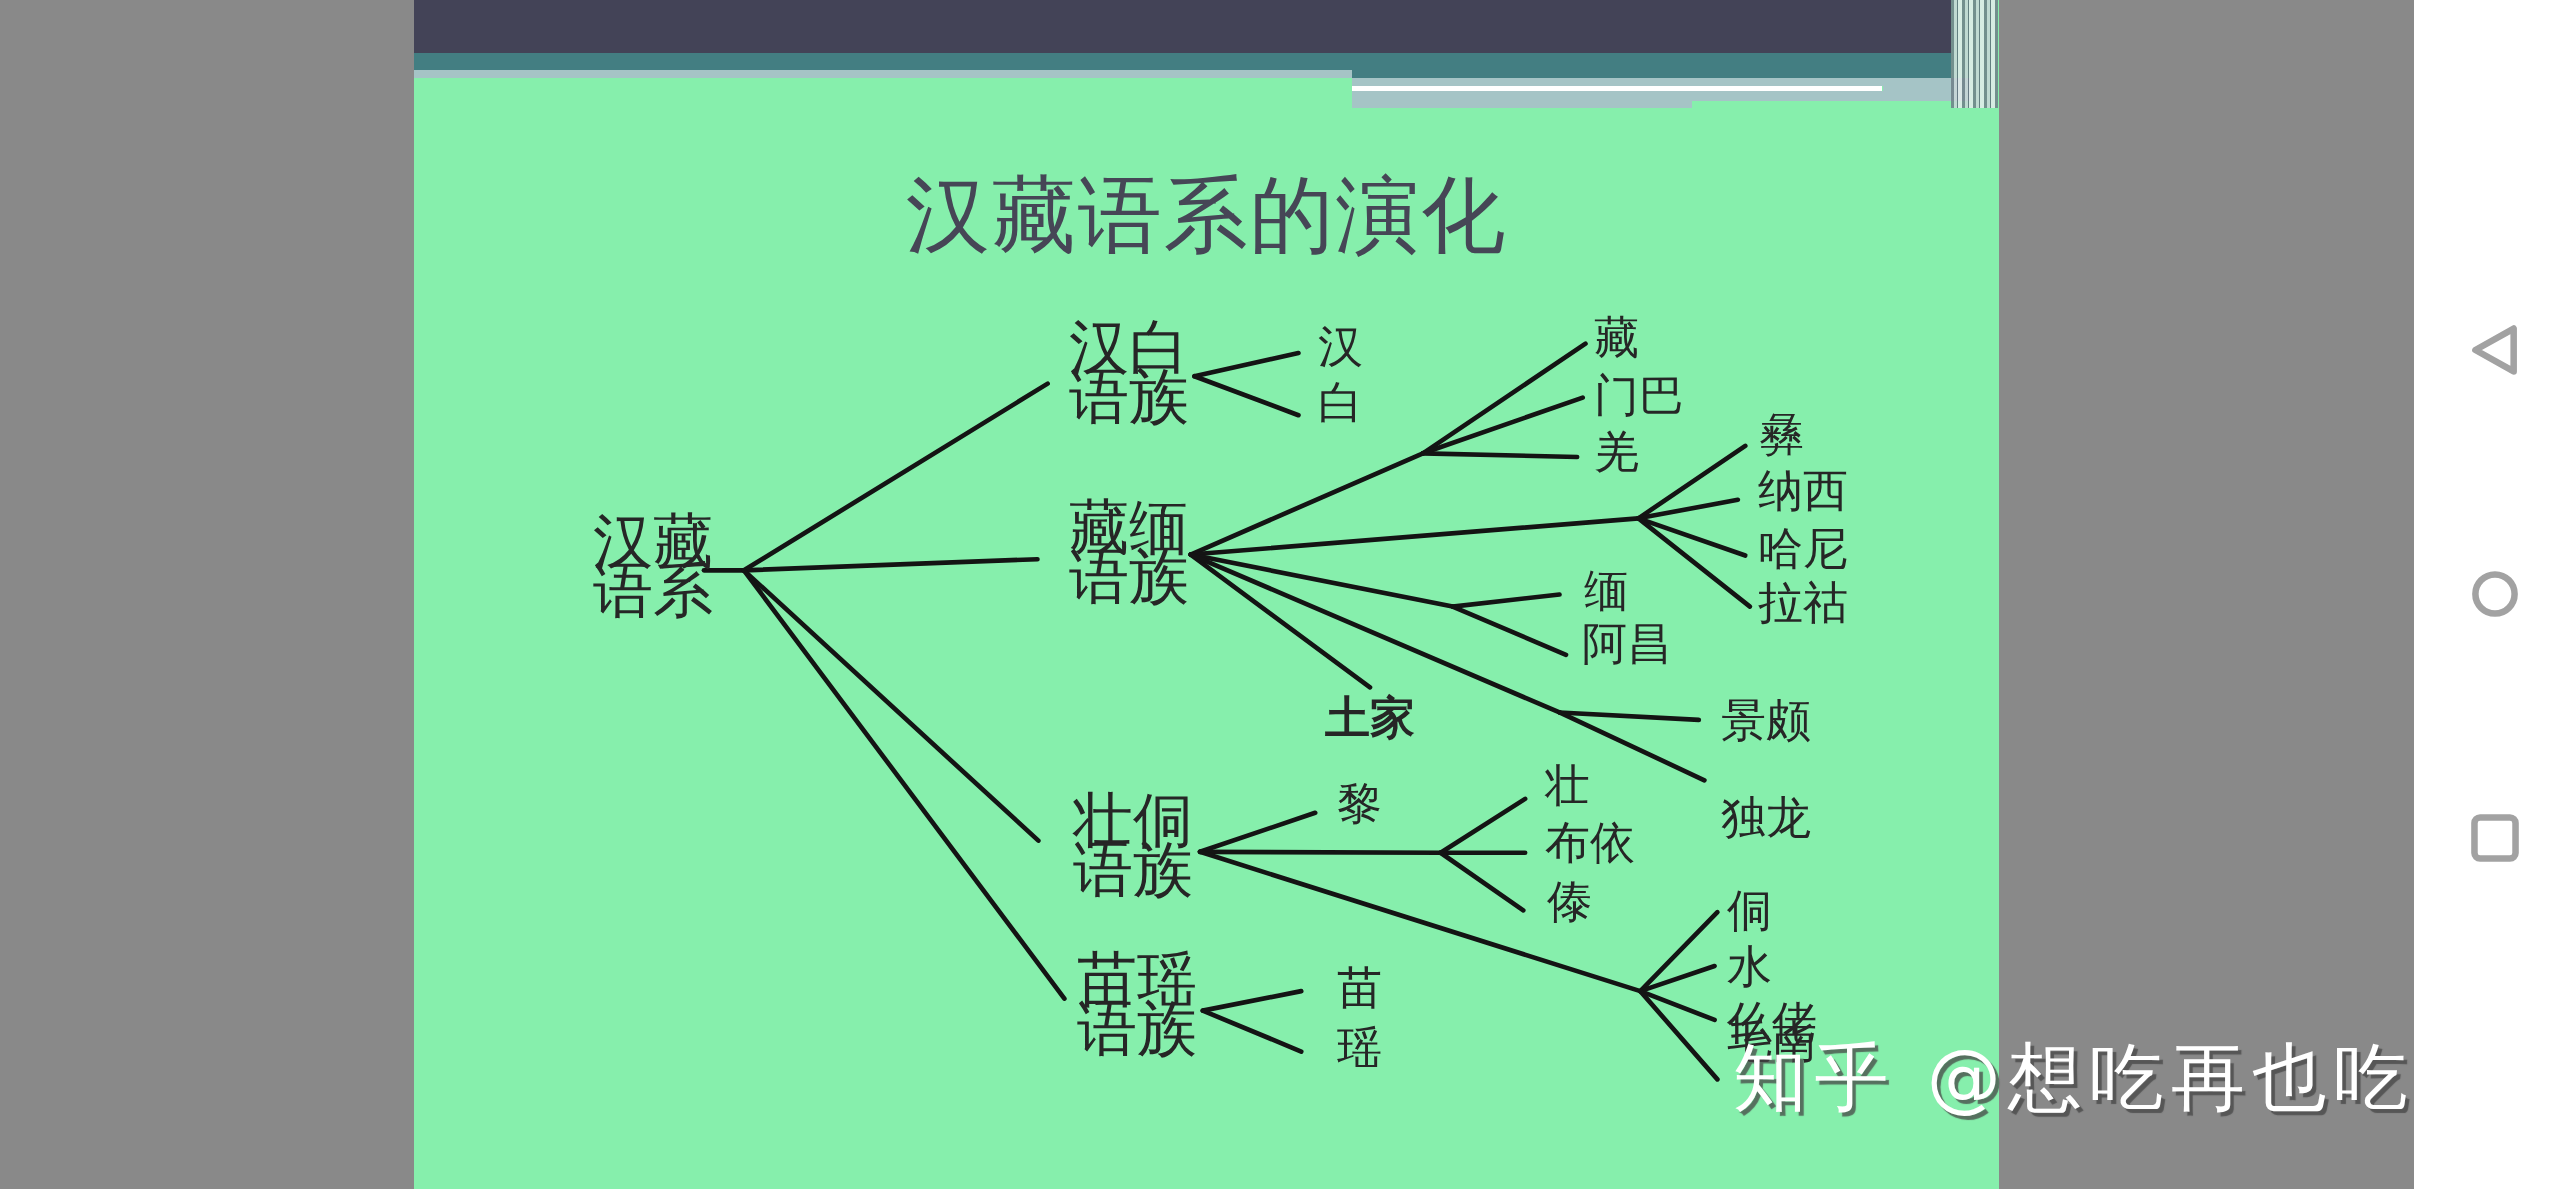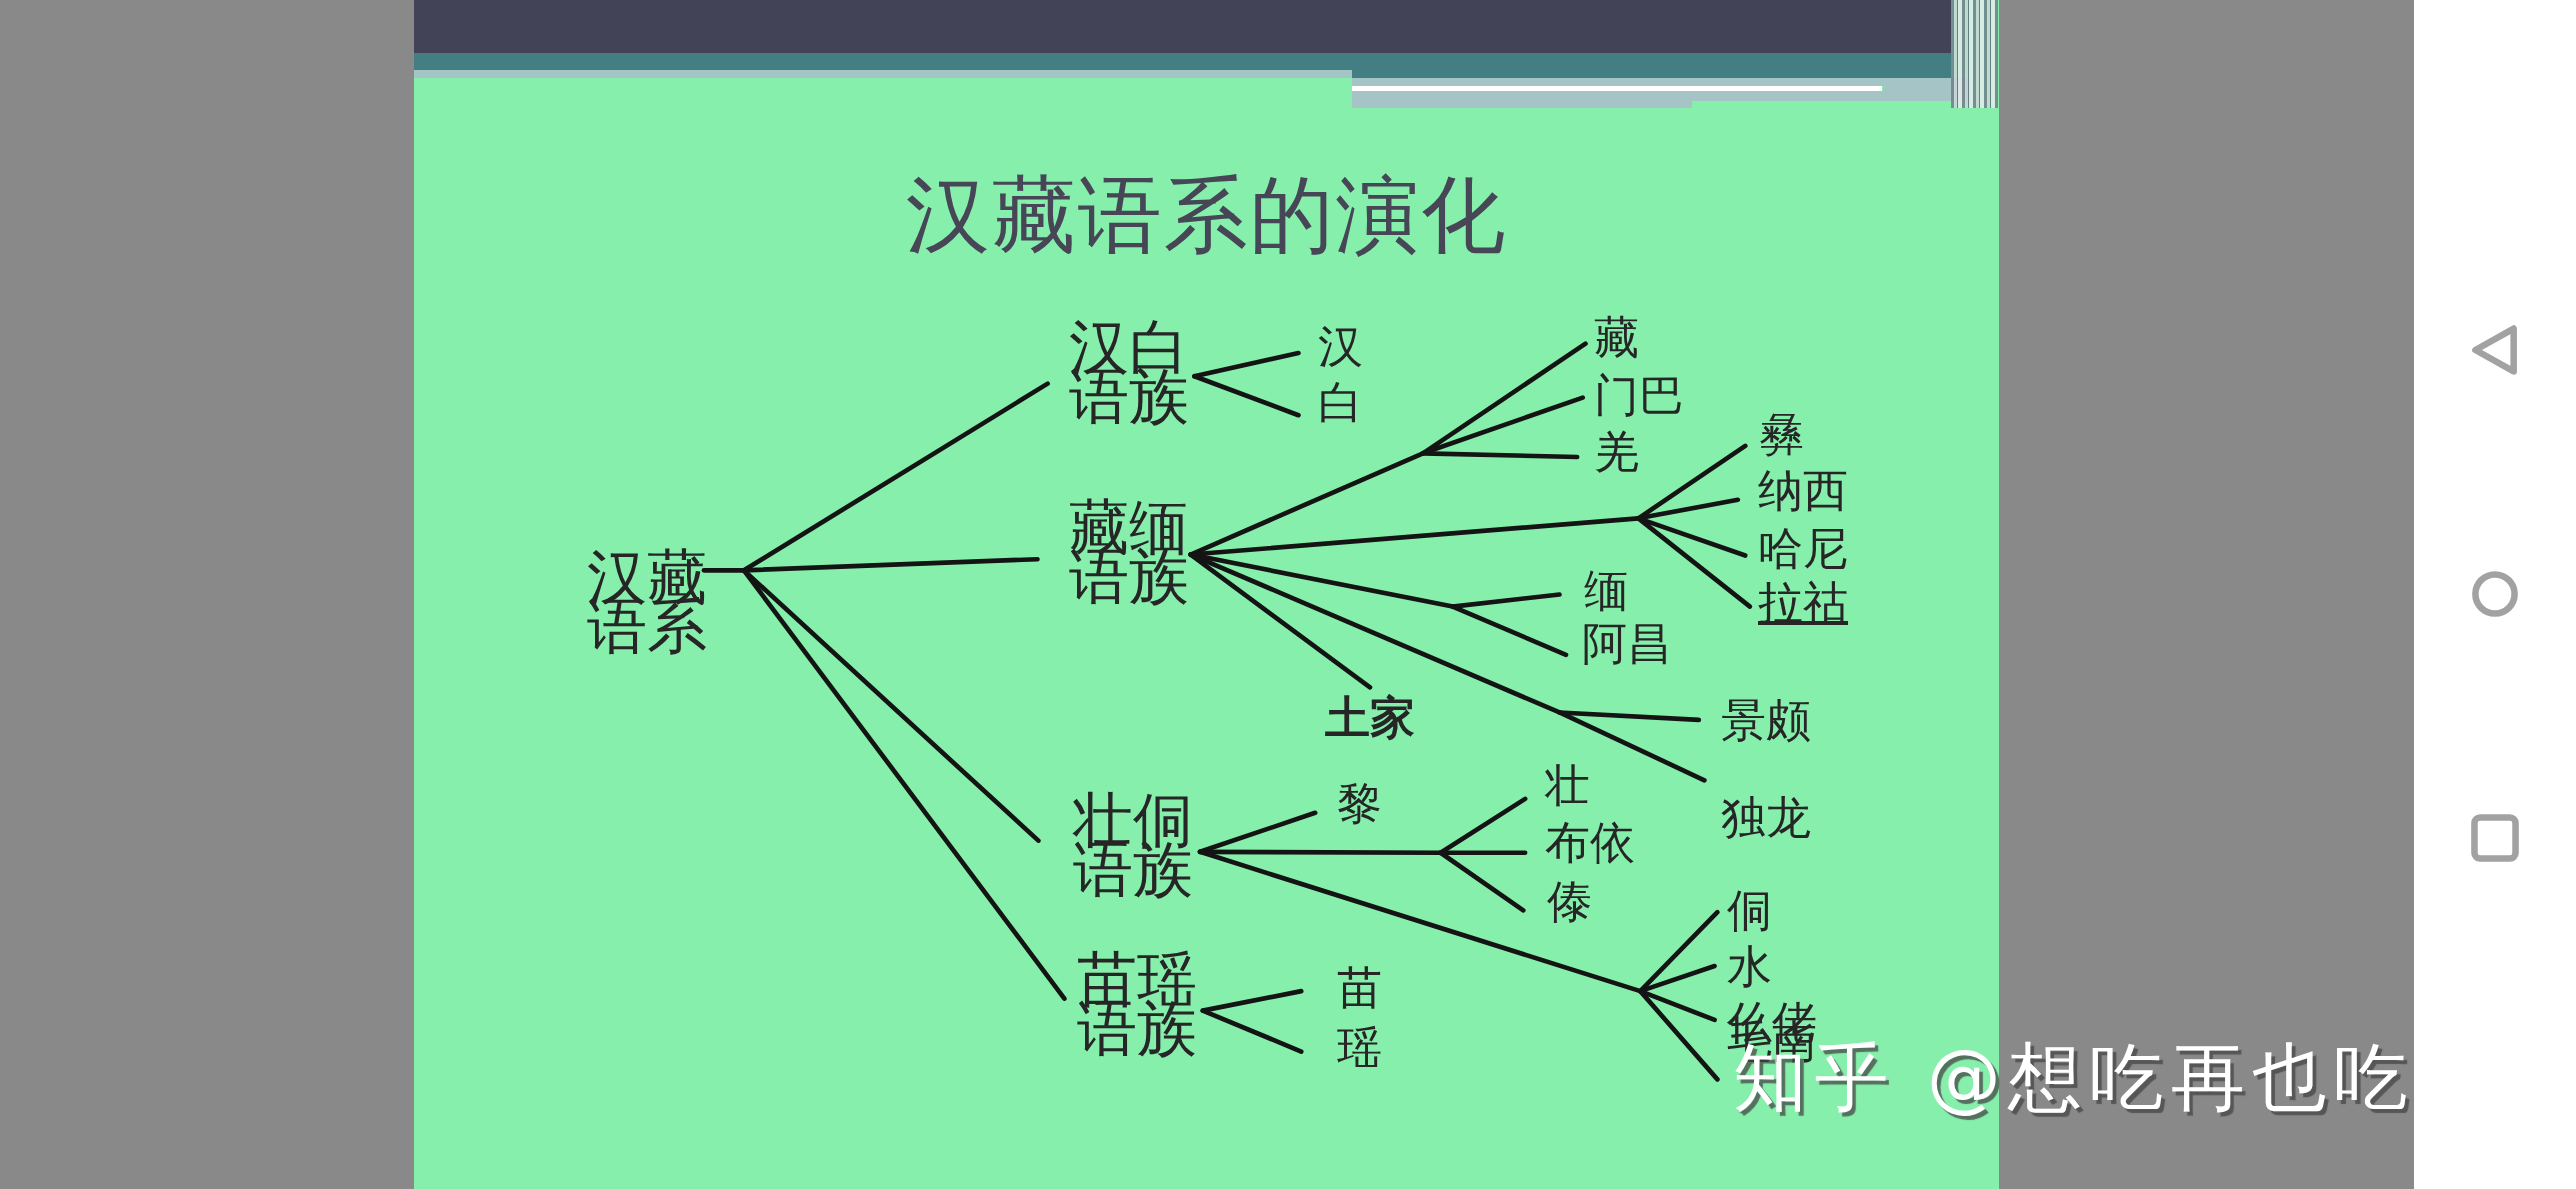--- a/index.html
+++ b/index.html
@@ -113,21 +113,21 @@
       <line x1="846" y1="917" x2="1320" y2="1067"></line>
       <line x1="1320" y1="1067" x2="1403" y2="982"></line>
       <line x1="1320" y1="1067" x2="1400" y2="1040"></line>
       <line x1="1320" y1="1067" x2="1400" y2="1098"></line>
       <line x1="1320" y1="1067" x2="1403" y2="1162"></line>
 
       <line x1="849" y1="1088" x2="955" y2="1067"></line>
       <line x1="849" y1="1088" x2="955" y2="1132"></line>
     </svg>
 
-    <div class="group" style="left:173px;top:517px;margin-top:36px;">
+    <div class="group" style="left:179px;top:517px;">
       <span>汉藏</span>
       <span>语系</span>
     </div>
     <div class="group" style="left:655px;top:323px;">
       <span>汉白</span>
       <span>语族</span>
     </div>
     <div class="group" style="left:655px;top:503px;">
       <span>藏缅</span>
       <span>语族</span>
@@ -143,21 +143,21 @@
 
     <div class="leaf" style="left:904px;top:324px;">汉</div>
     <div class="leaf" style="left:904px;top:380px;">白</div>
 
     <div class="leaf" style="left:1180px;top:315px;">藏</div>
     <div class="leaf" style="left:1180px;top:373px;">门巴</div>
     <div class="leaf" style="left:1180px;top:429px;">羌</div>
     <div class="leaf" style="left:1345px;top:412px;">彝</div>
     <div class="leaf" style="left:1344px;top:468px;">纳西</div>
     <div class="leaf" style="left:1344px;top:526px;">哈尼</div>
-    <div class="leaf" style="left:1344px;top:580px;text-decoration:underline;">拉祜</div>
+    <div class="leaf" style="left:1344px;top:580px;">拉祜</div>
     <div class="leaf" style="left:1170px;top:568px;">缅</div>
     <div class="leaf" style="left:1168px;top:621px;">阿昌</div>
     <div class="leaf" style="left:911px;top:695px;font-weight:bold;">土家</div>
     <div class="leaf" style="left:1307px;top:698px;">景颇</div>
     <div class="leaf" style="left:1307px;top:795px;">独龙</div>
 
     <div class="leaf" style="left:923px;top:781px;">黎</div>
     <div class="leaf" style="left:1131px;top:763px;">壮</div>
     <div class="leaf" style="left:1131px;top:820px;">布依</div>
     <div class="leaf" style="left:1133px;top:879px;">傣</div>

